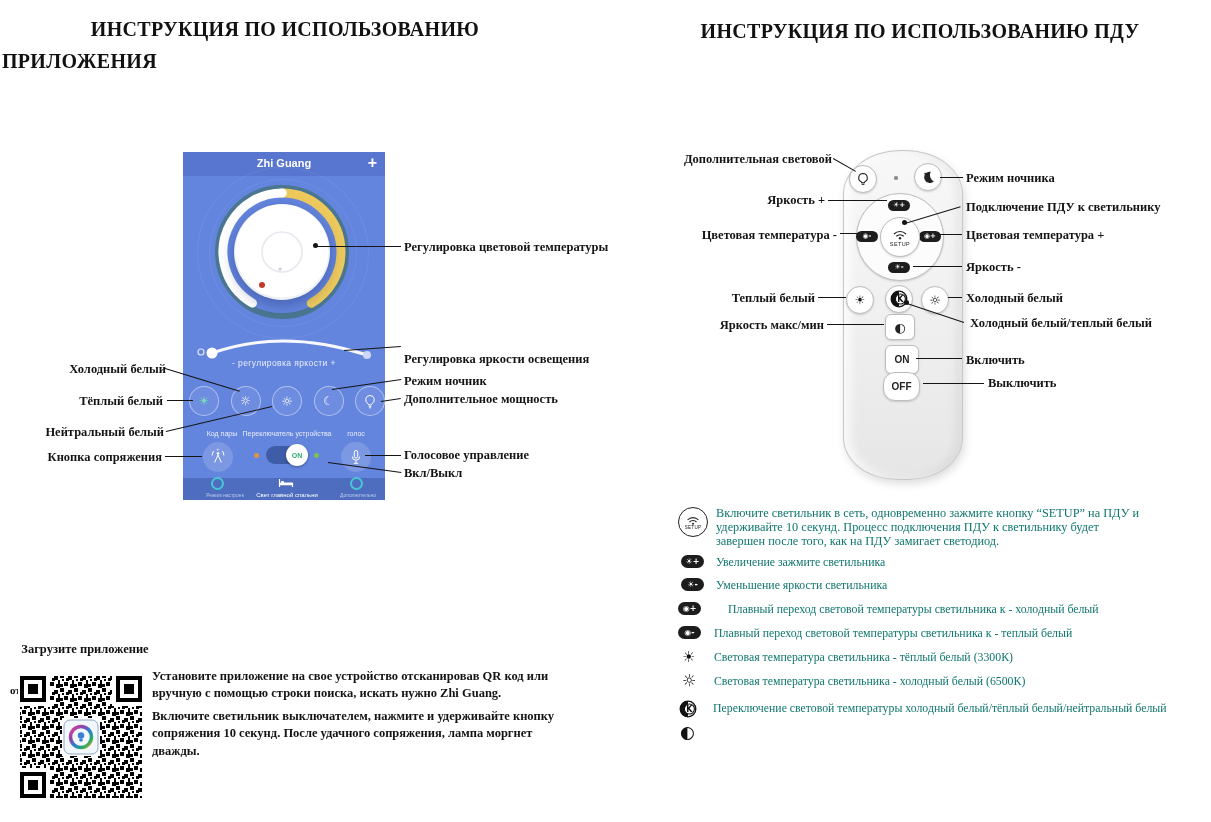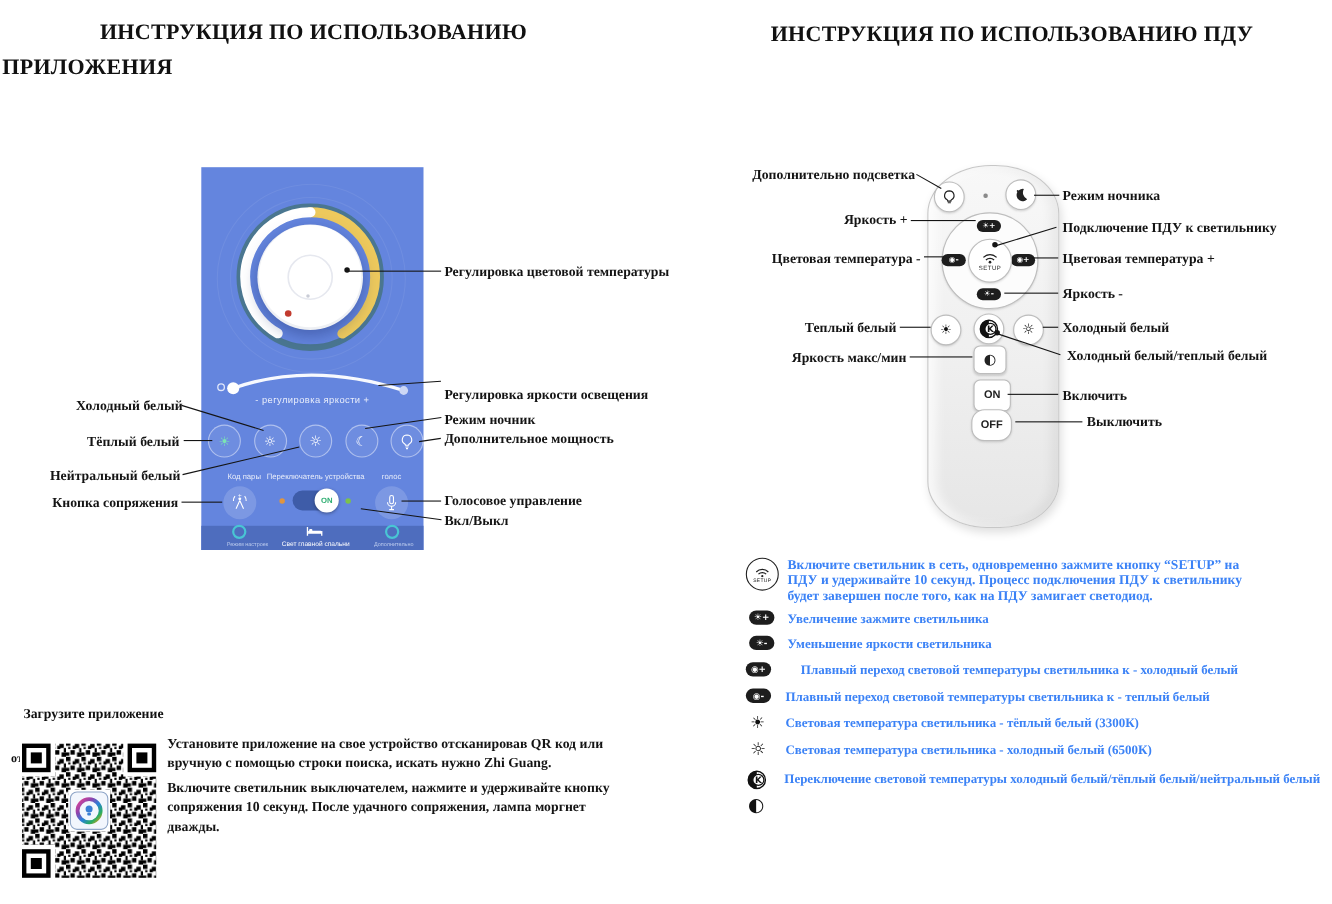--- a/index.html
+++ b/index.html
@@ -52,36 +52,40 @@
                      2px 4px 9px rgba(0,0,0,.13);}
   .r-circle{position:absolute;border-radius:50%;background:#fff;border:1px solid #bdbdbd;
             box-shadow:0 1px 2px rgba(0,0,0,.15);display:flex;align-items:center;justify-content:center;}
   .pill{position:absolute;width:22px;height:11px;border-radius:6px;background:#1d1d1d;color:#fff;
         font-size:7px;line-height:11px;text-align:center;font-weight:bold;}
   .r-rect{position:absolute;background:#fff;border:1px solid #bdbdbd;border-radius:6px;
           box-shadow:0 1px 2px rgba(0,0,0,.15);display:flex;align-items:center;justify-content:center;
           font-family:"Liberation Sans",sans-serif;font-weight:bold;font-size:10px;color:#222;}
 
   
-  .legend-text{position:absolute;font-weight:bold;font-size:11.8px;white-space:nowrap;color:#3b82f6;}
+  .legend-text{position:absolute;font-weight:normal;font-size:11.8px;white-space:nowrap;color:#0f766e;}
   .legend-pill{position:absolute;width:23px;height:13px;border-radius:7px;background:#1d1d1d;color:#fff;
                font-size:8px;line-height:13px;text-align:center;font-weight:bold;}
   .legend-glyph{position:absolute;font-size:15px;color:#111;}
 </style>
 </head>
 <body>
 
 <div id="canvas">
 
   <div class="abs title" style="left:0;top:18px;width:570px;text-align:center;">ИНСТРУКЦИЯ ПО ИСПОЛЬЗОВАНИЮ</div>
   <div class="abs title" style="left:2px;top:50px;width:570px;text-align:left;">ПРИЛОЖЕНИЯ</div>
 
   <div class="abs title" style="left:640px;top:20px;width:560px;text-align:center;">ИНСТРУКЦИЯ ПО ИСПОЛЬЗОВАНИЮ ПДУ</div>
 
   <div id="app">
+    <div id="app-header">
+      <div id="app-title">Zhi Guang</div>
+      <div id="app-add">+</div>
+    </div>
 
     <div class="ripple" style="left:14px;top:15px;width:170px;height:170px;"></div>
     <div class="ripple" style="left:26px;top:27px;width:146px;height:146px;"></div>
 
     <svg class="abs" style="left:19px;top:20px;" width="160" height="160">
       <circle cx="80" cy="80" r="64" fill="none" stroke="#4A7690" stroke-width="6"></circle>
       <circle cx="80" cy="80" r="59" fill="none" stroke="#EDC95C" stroke-width="9" stroke-linecap="round" stroke-dasharray="154.5 216.2" transform="rotate(-90 80 80)"></circle>
       <circle cx="80" cy="80" r="59" fill="none" stroke="#ffffff" stroke-width="9" stroke-linecap="round" stroke-dasharray="154.5 216.2" transform="rotate(120 80 80)"></circle>
       <g style="filter:drop-shadow(0 5px 7px rgba(25,45,110,.4));">
         <circle cx="80" cy="80" r="48" fill="#eef0f4"></circle>
@@ -277,21 +281,21 @@
       </div>
 
     <div class="r-rect" style="left:41px;top:163px;width:28px;height:24px;">
       <span class="glyph" style="font-size:13px;">◐</span>
       </div>
 
     <div class="r-rect" style="left:41px;top:194px;width:32px;height:27px;">ON</div>
     <div class="r-rect" style="left:39px;top:221px;width:35px;height:27px;border-radius:12px;">OFF</div>
   </div>
 
-  <div class="lbl lbl-r" style="right:379px;top:152px;">Дополнительно подсветка</div>
+  <div class="lbl lbl-r" style="right:379px;top:152px;">Дополнительная световой</div>
   <div class="lbl lbl-r" style="right:386px;top:193px;">Яркость +</div>
   <div class="lbl lbl-r" style="right:374px;top:228px;">Цветовая температура -</div>
   <div class="lbl lbl-r" style="right:396px;top:291px;">Теплый белый</div>
   <div class="lbl lbl-r" style="right:387px;top:318px;">Яркость макс/мин</div>
 
   <div class="lbl" style="left:966px;top:171px;">Режим ночника</div>
   <div class="lbl" style="left:966px;top:200px;">Подключение ПДУ к светильнику</div>
   <div class="lbl" style="left:966px;top:228px;">Цветовая температура +</div>
   <div class="lbl" style="left:966px;top:260px;">Яркость -</div>
   <div class="lbl" style="left:966px;top:291px;">Холодный белый</div>

